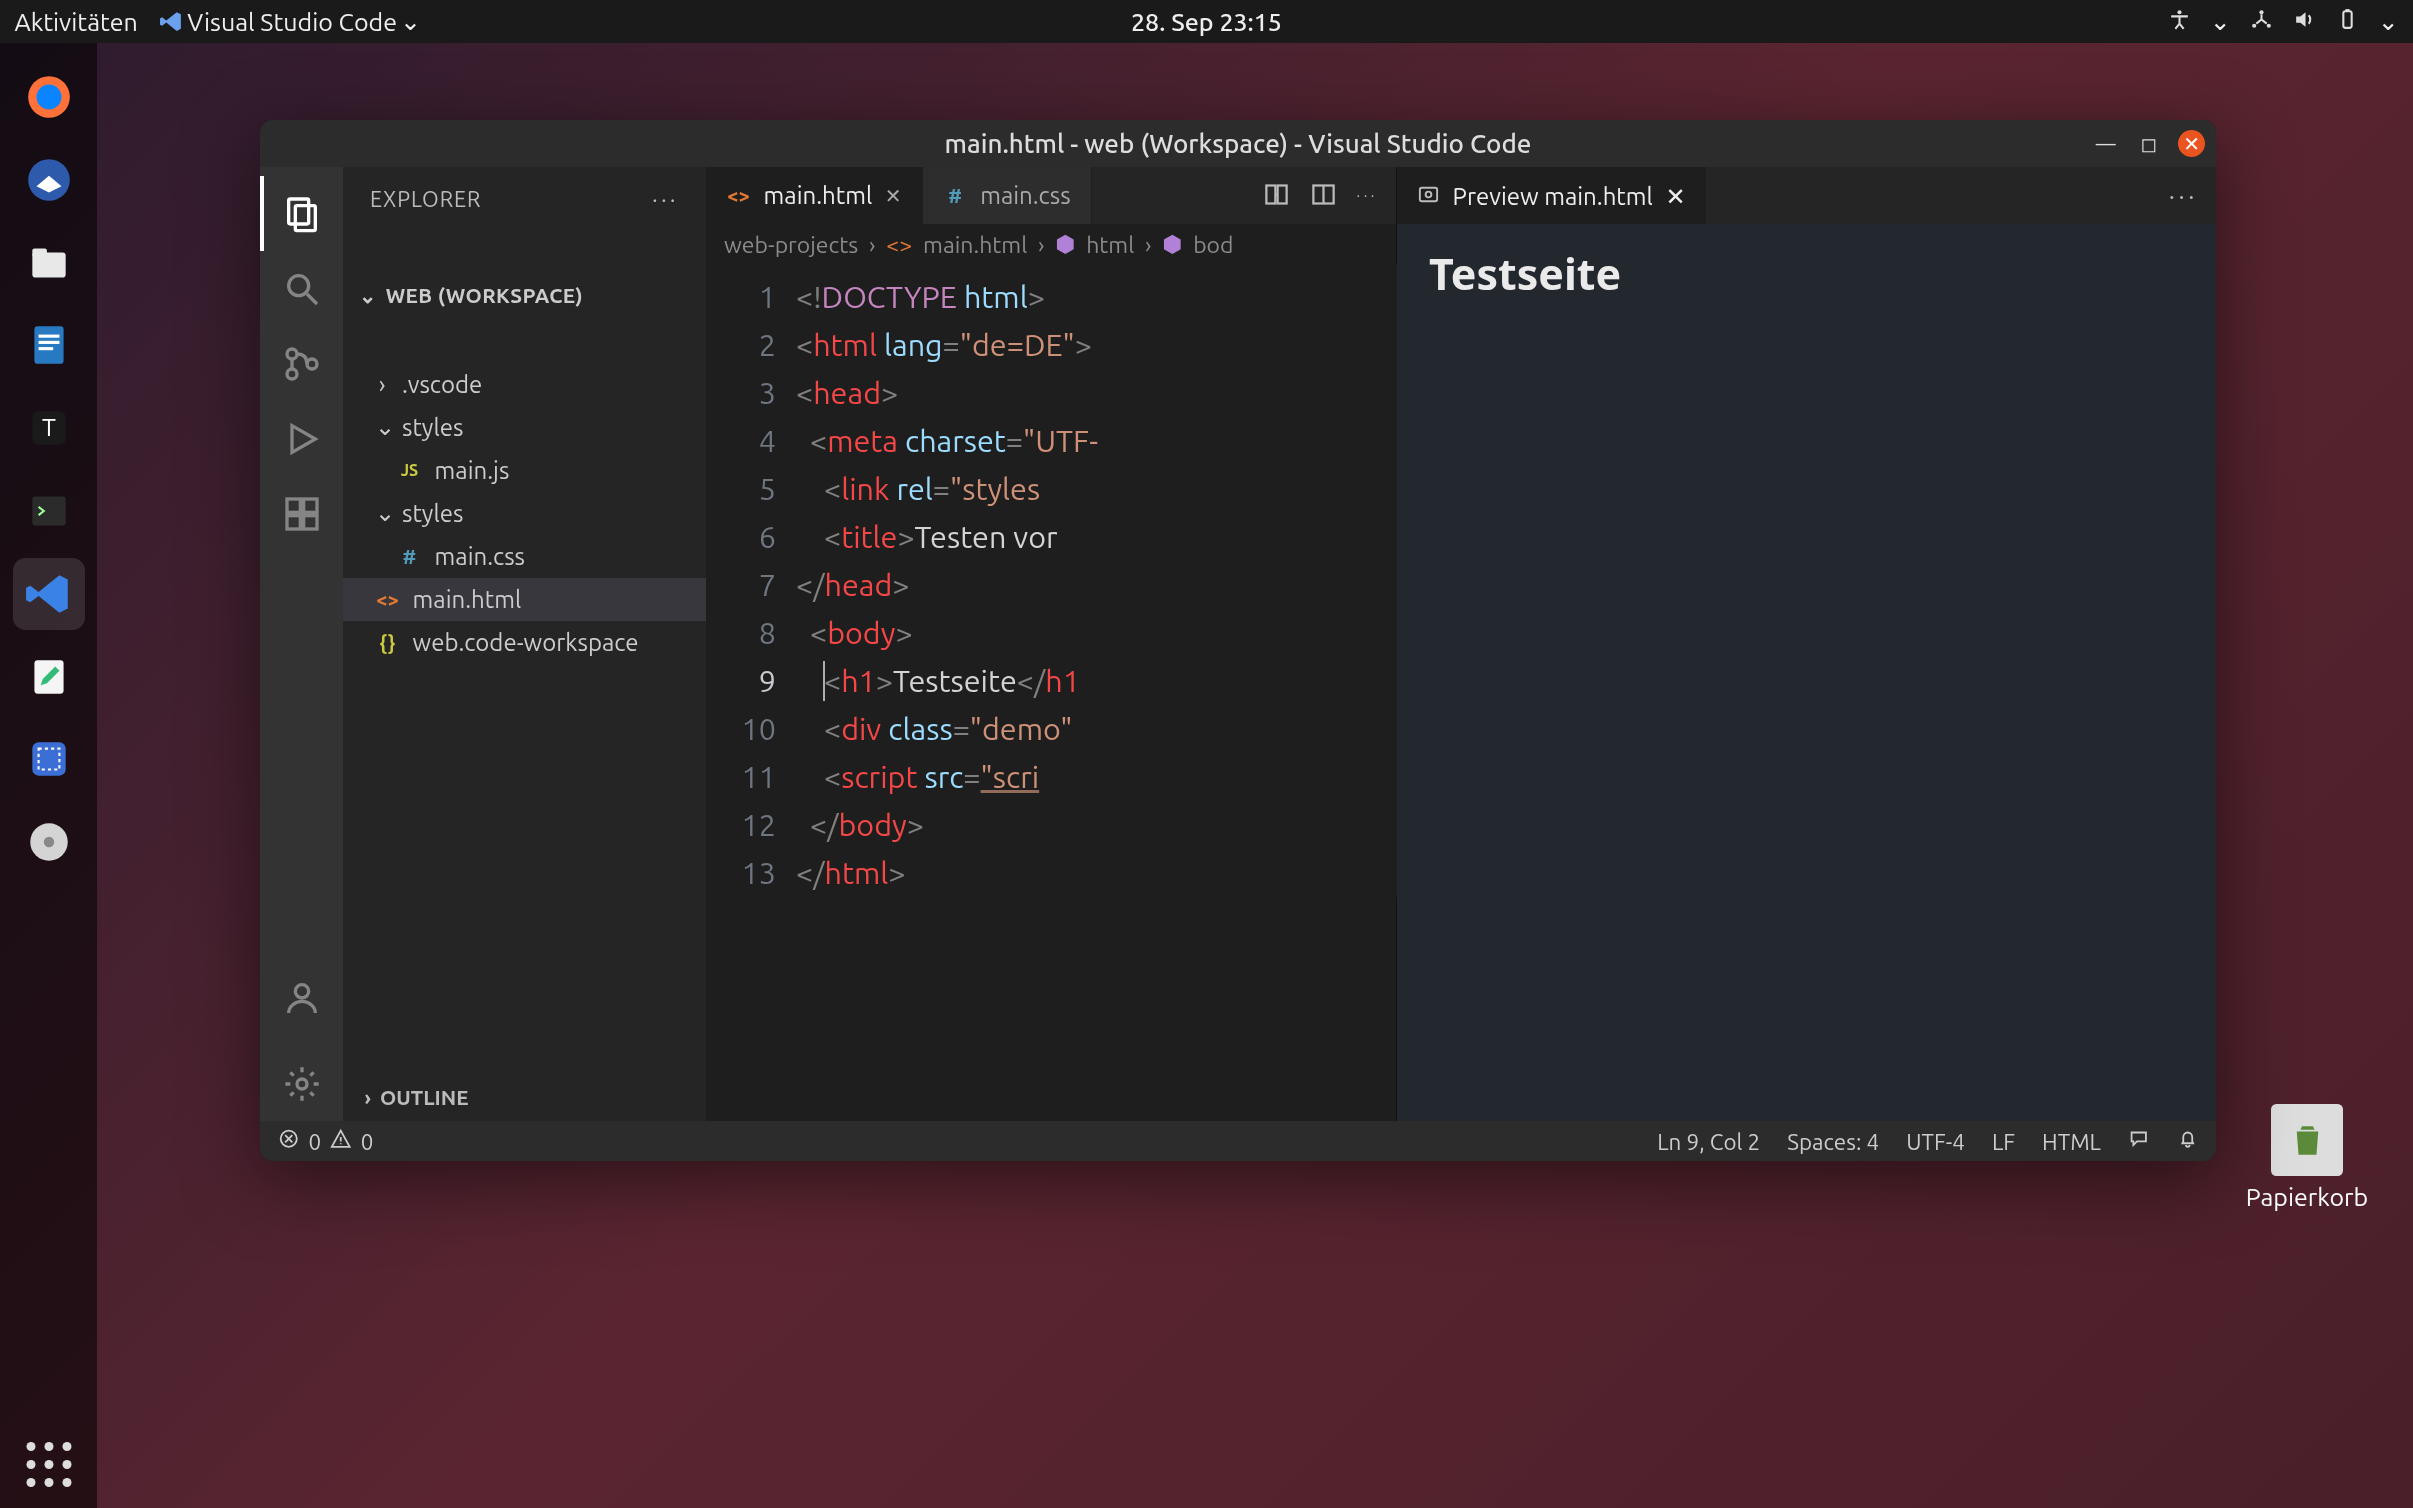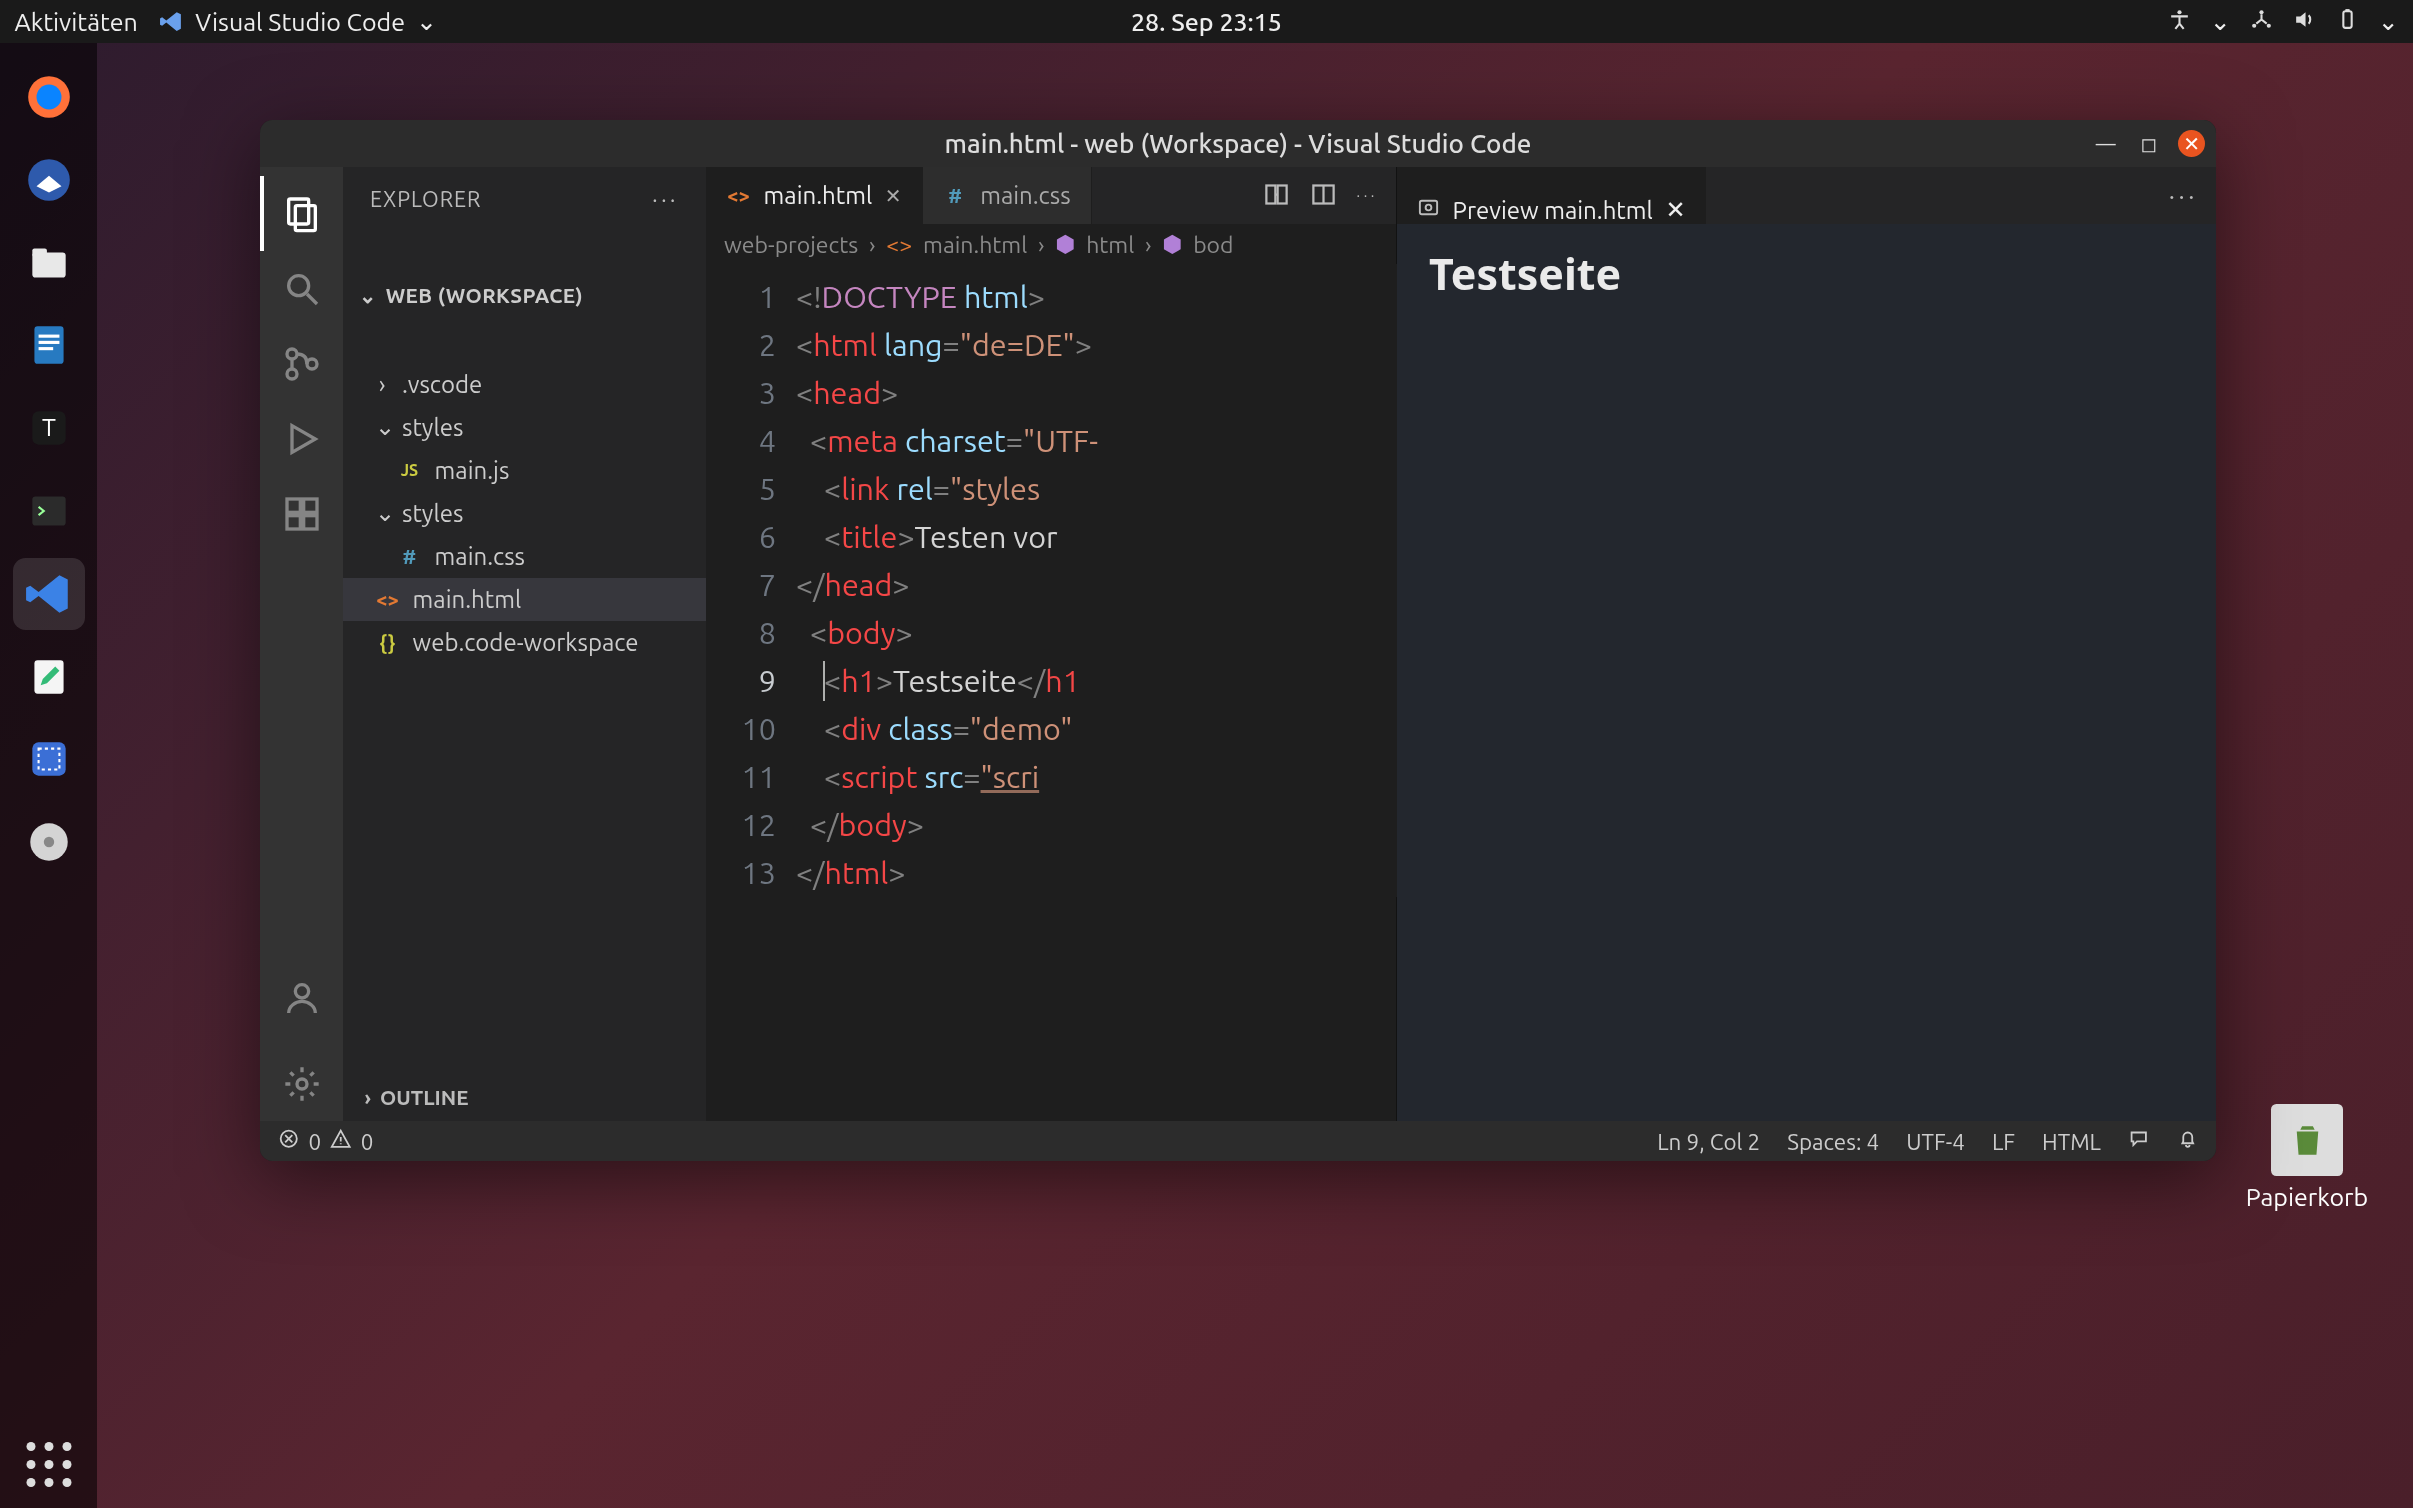--- a/index.html
+++ b/index.html
@@ -4,21 +4,21 @@
 <style>
 * { margin: 0; padding: 0; box-sizing: border-box; font-family: Ubuntu, "Segoe UI", sans-serif; }
 body { width: 2413px; height: 1508px; background: linear-gradient(135deg, #2c1b2e 0%, #5a2530 50%, #4a1f2a 100%); overflow: hidden; position: relative; }
 
 
 .topbar { height: 43px; background: #1a1a1a; color: #eee; display: flex; align-items: center; padding: 0 14.4px; font-size: 25px; }
 .topbar-left { display: flex; align-items: center; gap: 21.5px; }
 .topbar-center { position: absolute; left: 50%; transform: translateX(-50%); font-weight: 500; }
 .topbar-right { margin-left: auto; display: flex; align-items: center; gap: 18px; }
 .topbar svg { width: 25px; height: 25px; fill: #ddd; }
-.app-indicator { display: flex; align-items: center; gap: 11px; }
+.app-indicator { display: flex; align-items: center; gap: 3px; }
 
 
 .dock { position: absolute; left: 0; top: 43px; bottom: 0; width: 97px; background: rgba(0,0,0,0.55); display: flex; flex-direction: column; align-items: center; padding-top: 18px; gap: 10.8px; }
 .dock-item { width: 72px; height: 72px; border-radius: 12.6px; display: flex; align-items: center; justify-content: center; position: relative; }
 .dock-item.active { background: rgba(255,255,255,0.12); }
 .dock-item svg, .dock-icon { width: 50px; height: 50px; }
 .dock-apps { position: absolute; bottom: 21.5px; left: 50%; transform: translateX(-50%); display: grid; grid-template-columns: repeat(3,9px); gap: 9px; }
 .dock-apps div { width: 9px; height: 9px; background: #ddd; border-radius: 50%; }
 
 
@@ -80,21 +80,21 @@
 .tk-doctype { color:#c586c0;}
 .tk-tag { color:#f44747;}
 .tk-attr { color:#9cdcfe;}
 .tk-str { color:#ce9178;}
 .tk-text { color:#d4d4d4;}
 .tk-link { color:#ce9178; text-decoration: underline; text-decoration-color:#ce9178aa;}
 .code .cursor-line { position:absolute; left:27px; top:calc(9px + 48px*8 + 3.6px); width:1.8px; height:40px; background:#aeafad;}
 
 .preview-pane { flex:1; background:#23272e; color:#e8e8e8; display:flex; flex-direction:column;}
 .preview-tabbar { height:57px; background:#252526; display:flex; align-items:stretch;}
-.preview-tab { display:flex; align-items:flex-end; gap:12.6px; padding:0 20px; background:#1e1e1e; color:#eee; font-size:24px;}
+.preview-tab { display:flex; align-items:flex-start; gap:12.6px; padding:16px 20px; background:#1e1e1e; color:#eee; font-size:24px;}
 .preview-actions { margin-left:auto; display:flex; align-items:center; padding:0 18px; color:#bbb; font-size:25px; letter-spacing:3.6px;}
 .preview-body { flex:1; background:#23272e; padding: 20px 32px; }
 .preview-body h1 { font-size:43px; font-weight:700; color:#eaeaea; font-family: system-ui, sans-serif;}
 
 .statusbar { height:40px; background:#2c2c2c; color:#ccc; display:flex; align-items:center; font-size:22.4px; padding: 0 18px;}
 .statusbar .left { display:flex; align-items:center; gap:9px;}
 .statusbar .right { margin-left:auto; display:flex; align-items:center; gap:27px;}
 .statusbar svg { width:21.5px; height:21.5px; stroke:#ccc; fill:none; stroke-width:2;}
 
 

